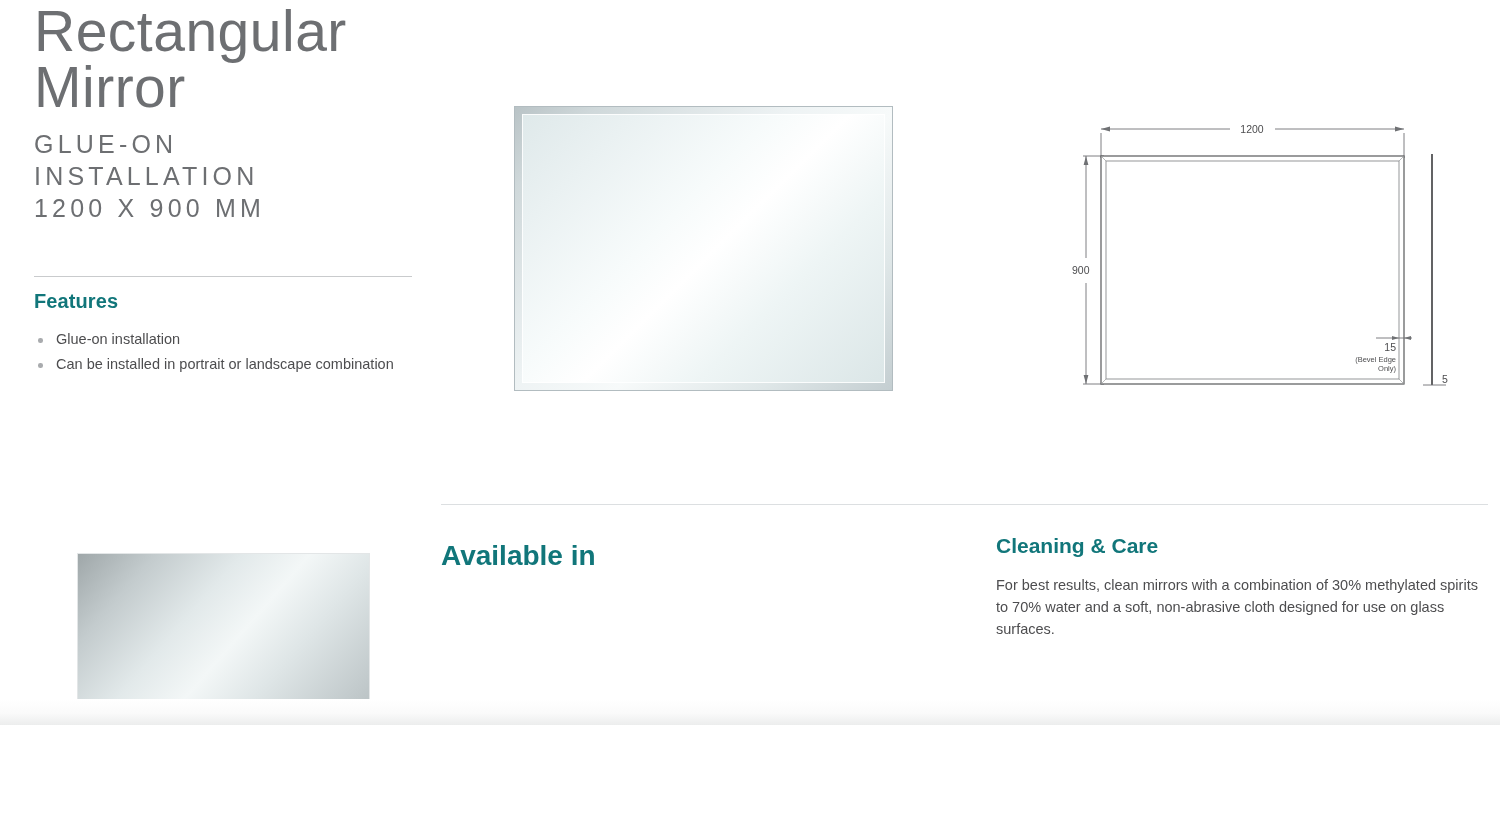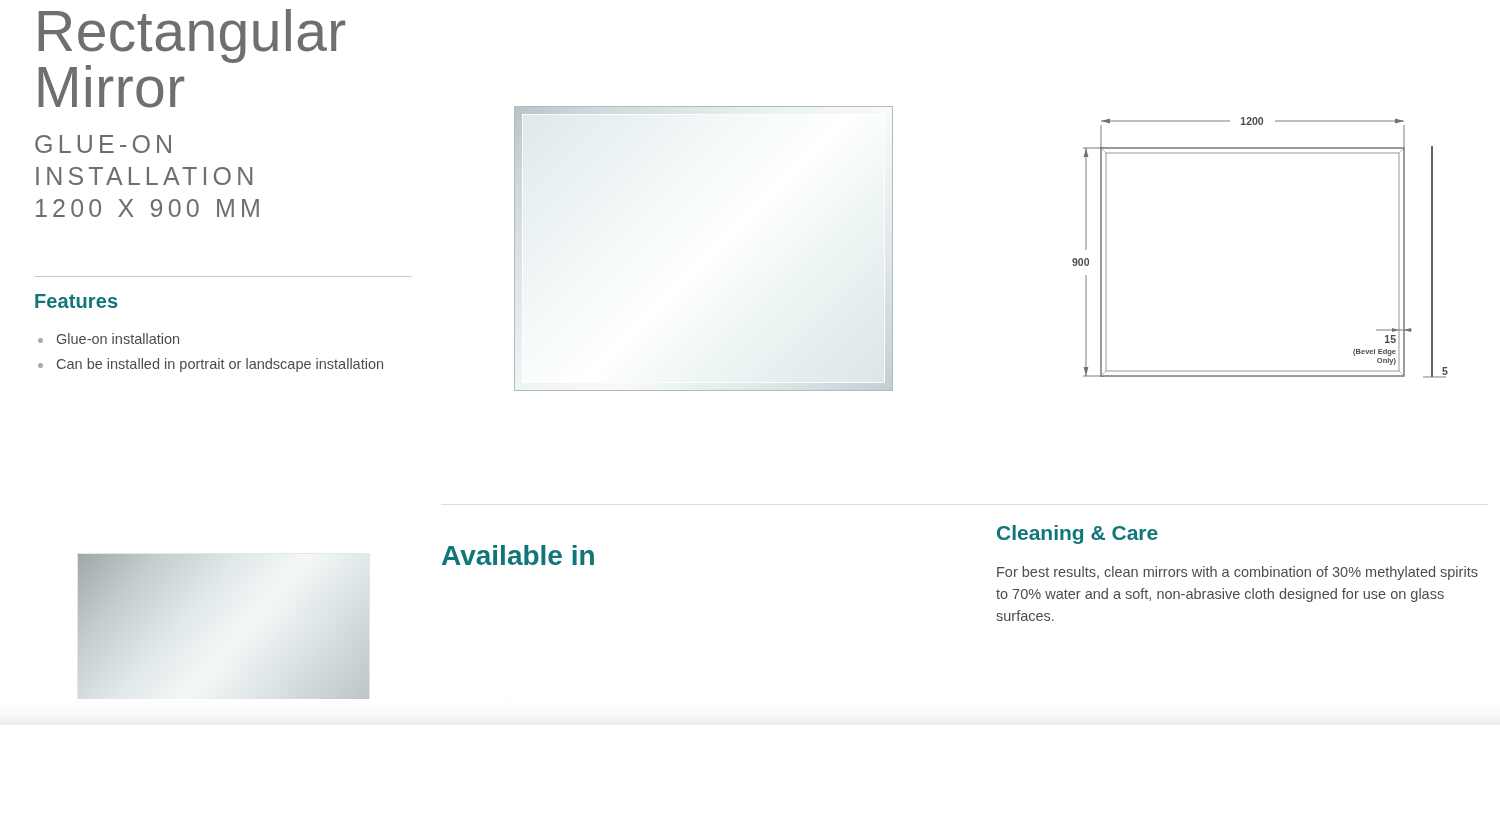--- a/index.html
+++ b/index.html
@@ -118,24 +118,23 @@
     width: 291px;
     height: 222px;
     background: linear-gradient(131deg, #9fa7a9 0%, #c3cbcd 16%, #e2e9ea 34%, #f3f7f7 48%, #dfe6e7 62%, #c2cacc 82%, #a8b0b2 100%);
     box-shadow: 0 0 0 1px #e3e6e7;
   }
 
   
   .tech-drawing {
     position: absolute;
     left: 1060px;
-    top: 100px;
+    top: 108px;
     width: 410px;
     height: 300px;
-    font-weight: bold;
   }
   .tech-drawing svg { display: block; }
 
   
   .mid-divider {
     position: absolute;
     left: 441px;
     top: 504px;
     width: 1047px;
     height: 1px;
@@ -215,21 +214,21 @@
     font-size: 15.5px;
     font-weight: 700;
     color: #2bb6b8;
     letter-spacing: 0.2px;
   }
 
   
   .cleaning-block {
     position: absolute;
     left: 996px;
-    top: 521px;
+    top: 534px;
     width: 495px;
   }
   .cleaning-heading {
     color: #11767a;
     font-size: 21px;
     font-weight: 700;
     margin: 0 0 16px 0;
   }
   .cleaning-body {
     font-size: 14.5px;
@@ -259,21 +258,21 @@
     <div class="title-sub">GLUE-ON
 INSTALLATION
 1200 x 900 MM</div>
   </div>
   <div class="title-rule"></div>
 
   <div class="features">
     <h2 class="sec-heading">Features</h2>
     <ul class="feat-list">
       <li class="feat-item">Glue-on installation</li>
-      <li class="feat-item">Can be installed in portrait or landscape installation</li>
+      <li class="feat-item">Can be installed in portrait or landscape combination</li>
     </ul>
   </div>
 
   <div class="hero-mirror">
     <div class="hero-mirror-face"></div>
   </div>
 
   <div class="photo-mirror"></div>
 
   <div class="tech-drawing">

